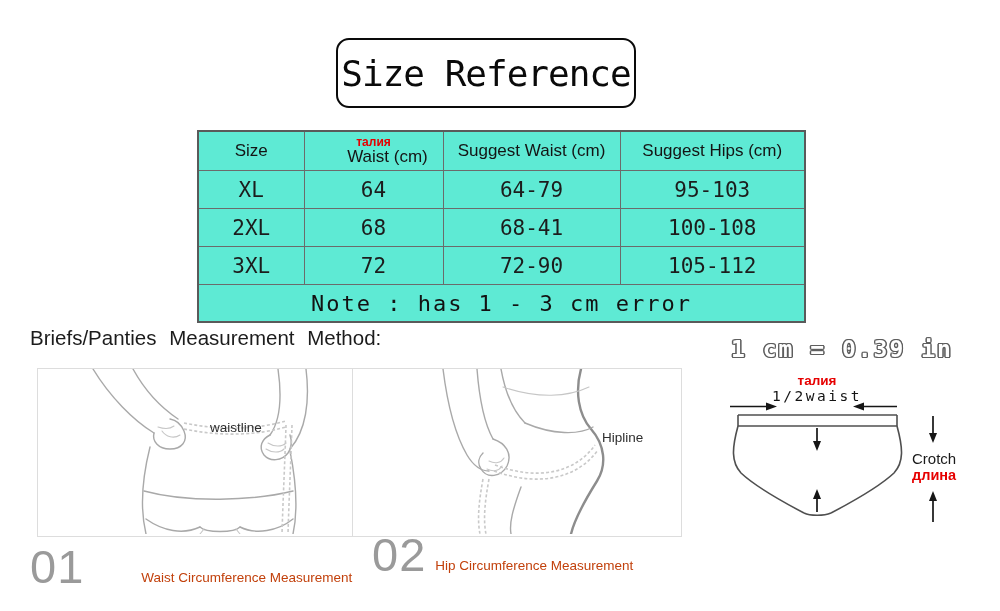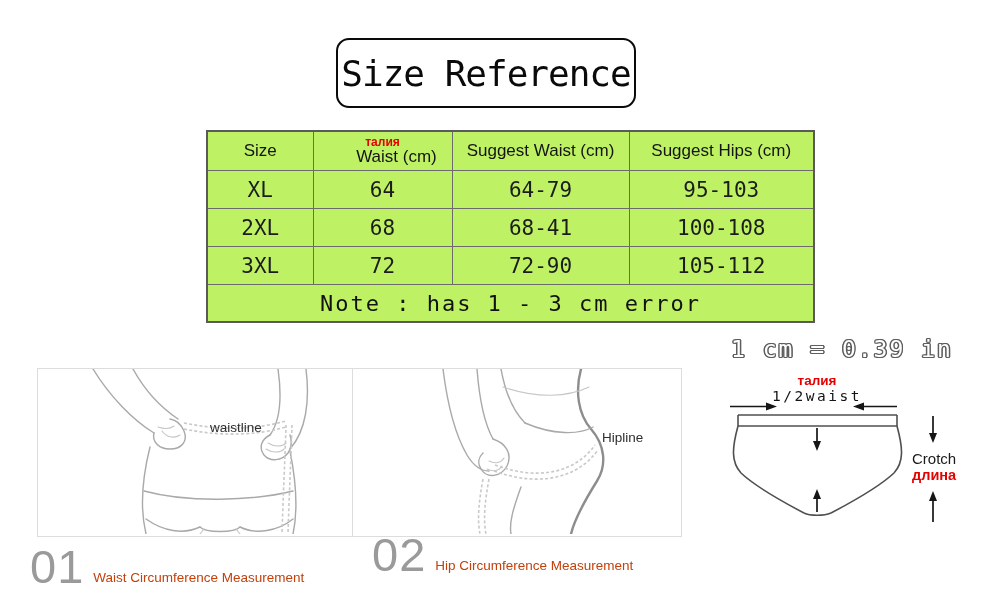--- a/index.html
+++ b/index.html
@@ -6,35 +6,35 @@
   #page{position:relative;width:1000px;height:611px;background:#ffffff;overflow:hidden;
         font-family:"Liberation Sans",sans-serif;color:#111;}
 
   
   .title-box{position:absolute;left:336px;top:38px;width:296px;height:66px;
              border:2.5px solid #0a0a0a;border-radius:13px;background:#fff;
              display:flex;align-items:center;justify-content:center;}
   .title-box span{font-family:"DejaVu Sans Mono",monospace;font-size:36px;letter-spacing:-1px;color:#0a0a0a;}
 
   
-  table.size{position:absolute;left:206px;top:130px;border-collapse:collapse;table-layout:fixed;
-             background:#bef264;}
+  table.size{position:absolute;left:197px;top:130px;border-collapse:collapse;table-layout:fixed;
+             background:#5eead4;}
   table.size td,table.size th{border:1px solid #6b6b6b;text-align:center;vertical-align:middle;padding:0;}
   table.size{border:2px solid #5a5a5a;}
   th.hdr{font-size:17px;font-weight:normal;color:#141414;height:38px;}
   .hdr-ru{display:block;font-size:12px;line-height:11px;font-weight:bold;}
   .hdr-main{display:block;line-height:18px;margin-left:28px;}
   td.val{height:37px;font-family:"DejaVu Sans Mono",monospace;font-size:21px;color:#1c1c1c;}
   td.note-cell{height:36px;font-family:"DejaVu Sans Mono",monospace;font-size:22px;
                letter-spacing:2px;color:#121212;}
 
   
   .section-heading{position:absolute;left:30px;top:326px;font-size:20.5px;color:#1c1c1c;word-spacing:7px;}
   .conversion{position:absolute;left:731px;top:336px;font-family:"DejaVu Sans Mono",monospace;
-              font-size:23px;font-weight:normal;letter-spacing:2px;color:#fff;
+              font-size:23px;font-weight:bold;letter-spacing:2px;color:#fff;
               text-shadow:-1px -1px 0 #5e5e5e,1px -1px 0 #5e5e5e,-1px 1px 0 #5e5e5e,1px 1px 0 #5e5e5e,
                           -1.4px 0 0 #5e5e5e,1.4px 0 0 #5e5e5e,0 -1.4px 0 #5e5e5e,0 1.4px 0 #5e5e5e;}
 
   
   .fig-box{position:absolute;top:368px;width:328px;height:167px;border:1px solid #ddd;background:#fff;}
   #fig1{left:37px;} #fig2{left:352px;}
   .fig-box svg{display:block;}
   .sketch{stroke:#a9a9a9;stroke-width:1.4;fill:none;stroke-linecap:round;}
   .sketch-dark{stroke:#8d8d8d;stroke-width:2.4;fill:none;stroke-linecap:round;}
   .sketch-light{stroke:#c6c6c6;stroke-width:1.1;fill:none;stroke-linecap:round;}
@@ -42,21 +42,21 @@
   .fig-label{font-size:13.5px;fill:#2e2e2e;font-family:"Liberation Sans",sans-serif;}
 
   
   .diagram{position:absolute;left:705px;top:372px;}
   .d-line{stroke:#4f4f4f;stroke-width:1.6;fill:none;}
   .d-arrow{stroke:#161616;stroke-width:1.7;fill:none;}
   .d-head{fill:#161616;stroke:none;}
 
   
   .step{position:absolute;display:flex;align-items:flex-end;}
-  #step1{left:30px;top:546px;} #step2{left:372px;top:534px;}
+  #step1{left:30px;top:546px;gap:48px;} #step2{left:372px;top:534px;}
   .step-num{font-size:47px;line-height:42px;color:#9a9a9a;letter-spacing:1px;}
   .step-cap{font-size:13.5px;color:#c2410c;margin-left:9px;margin-bottom:3px;}
 </style>
 </head>
 <body>
 
 <div id="page">
 
   <div class="title-box">
     <span>Size Reference</span>
@@ -96,20 +96,21 @@
       <td class="val">72</td>
       <td class="val">72-90</td>
       <td class="val">105-112</td>
     </tr>
     <tr>
       <td class="note-cell" colspan="4">Note : has 1 - 3 cm error</td>
     </tr>
   </tbody>
     </table>
 
+  <div class="section-heading">Briefs/Panties Measurement Method:</div>
 
   <div class="conversion">1 cm = 0.39 in</div>
 
   <div class="fig-box" id="fig1">
     <svg width="326" height="165" viewBox="0 0 326 165">
       <path class="sketch" d="M55,0 C72,28 96,52 116,64"></path>
       <path class="sketch" d="M95,0 C106,20 122,38 140,50"></path>
       <path class="sketch" d="M116,64 C114,72 120,80 132,80 C144,80 150,72 146,62 C143,55 138,51 132,50"></path>
       <path class="sketch-light" d="M124,62 C128,68 136,70 142,66"></path>
       <path class="sketch-light" d="M120,58 C126,60 132,60 136,57"></path>

